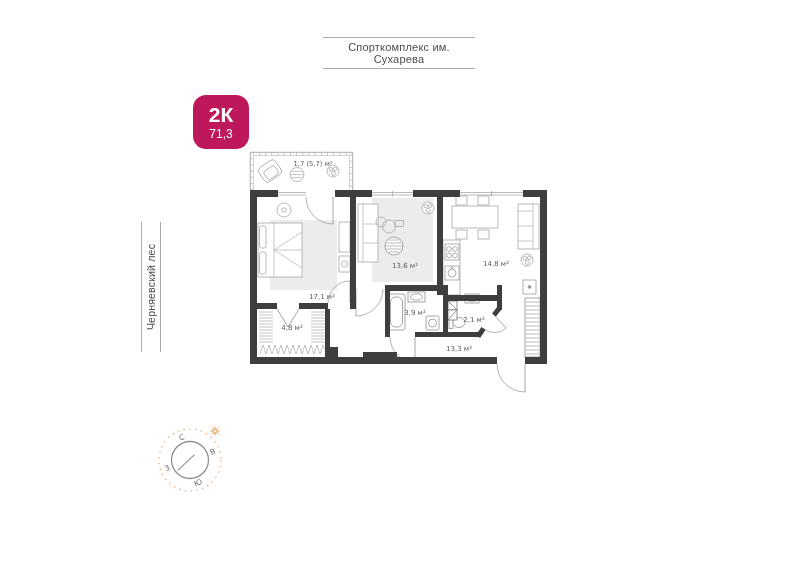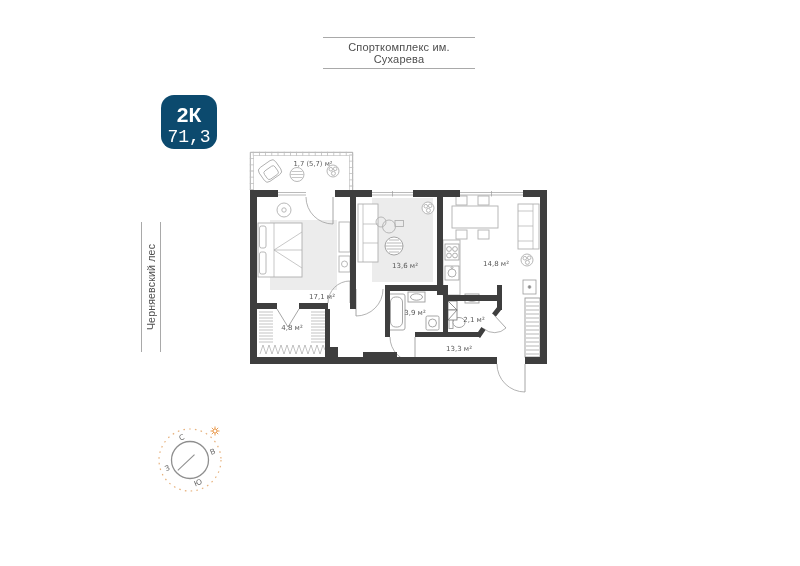--- a/index.html
+++ b/index.html
@@ -8,39 +8,39 @@
   .h-label{position:absolute;text-align:center;font-size:11px;color:#4e4e4e;
         border-top:1px solid #a9a9a9;border-bottom:1px solid #a9a9a9;
         padding:3px 0 3px 0;letter-spacing:.2px;}
   .v-label{position:absolute;text-align:center;font-size:10.5px;color:#4e4e4e;
         border-top:1px solid #a9a9a9;border-bottom:1px solid #a9a9a9;
         padding:3px 0 3px 0;transform:translate(-50%,-50%) rotate(-90deg);
         white-space:nowrap;letter-spacing:.2px;}
   .badge{position:absolute;left:161px;top:95px;width:56px;height:54px;
         background:#8dc63f;border-radius:13px;color:#fff;text-align:center;line-height:1;}
   .badge .t{font-size:21px;font-weight:bold;margin-top:9px;}
-  .badge .a{font-size:18px;margin-top:3px;font-family:Liberation Mono, monospace;}
+  .badge .a{font-size:12px;margin-top:3px;}
   svg text{font-family:"DejaVu Sans","Liberation Sans",sans-serif;}
   .room-lbl{font-size:7px;fill:#585858;}
   .balc-lbl{font-size:6.8px;fill:#585858;}
   .cmp-lbl{font-size:7.5px;fill:#6f6f6f;}
 </style>
 </head>
 <body>
 
 <div class="page">
 
   <div class="h-label" style="left:323px;top:37px;width:152px;">Спорткомплекс им. Сухарева</div>
 
 
   <div class="v-label" style="left:151px;top:287px;width:130px;">Черняевский лес</div>
 
   <div class="v-label" style="left:674px;top:287px;width:146px;">Шоссе Космонавтов</div>
 
-  <div class="badge" style="background: #0c4a6e;">
+  <div class="badge" style="background: #be185d; margin-left: 32px;">
     <div class="t">2К</div>
     <div class="a">71,3</div>
   </div>
 
   <svg style="position:absolute;left:240px;top:138px;" width="320" height="270" viewBox="0 0 320 270">
 
     <g>
       <rect x="30" y="82" width="67" height="70" fill="#ececec"></rect>
       <rect x="132" y="60" width="61" height="84" fill="#ececec"></rect>
     </g>

